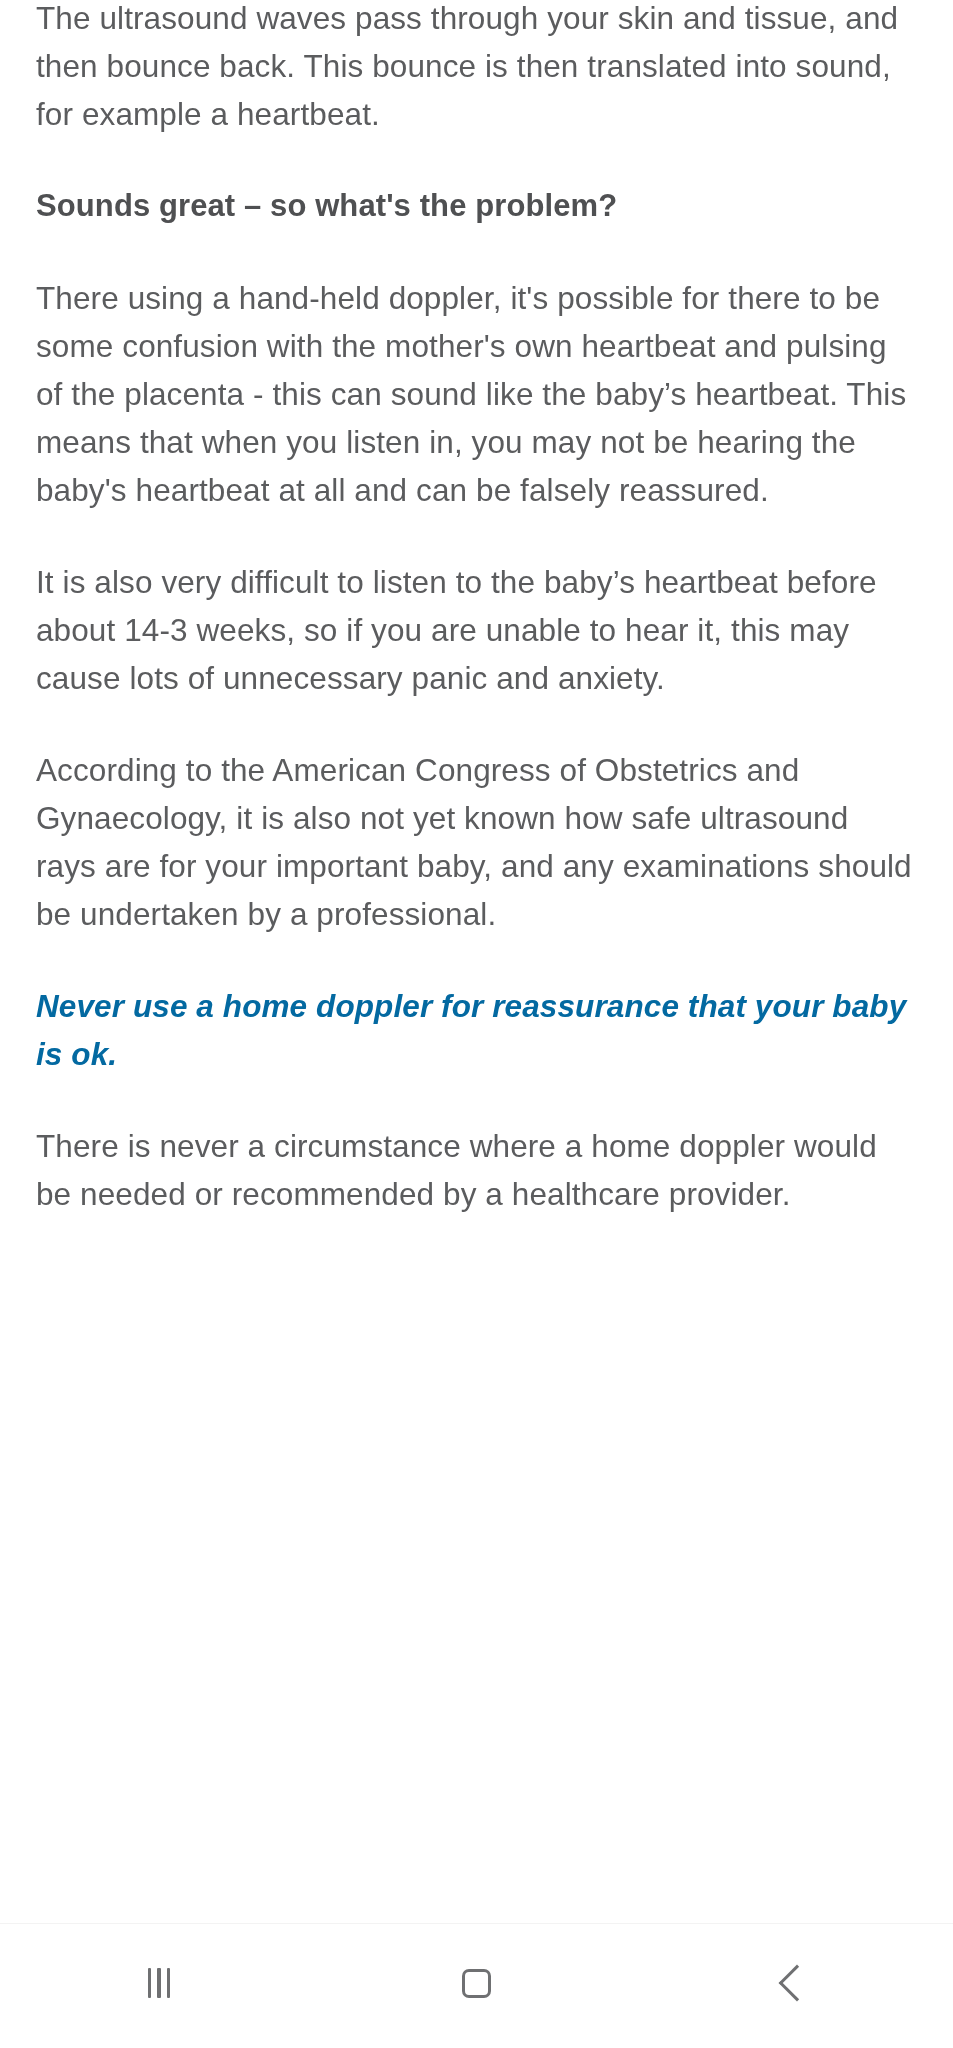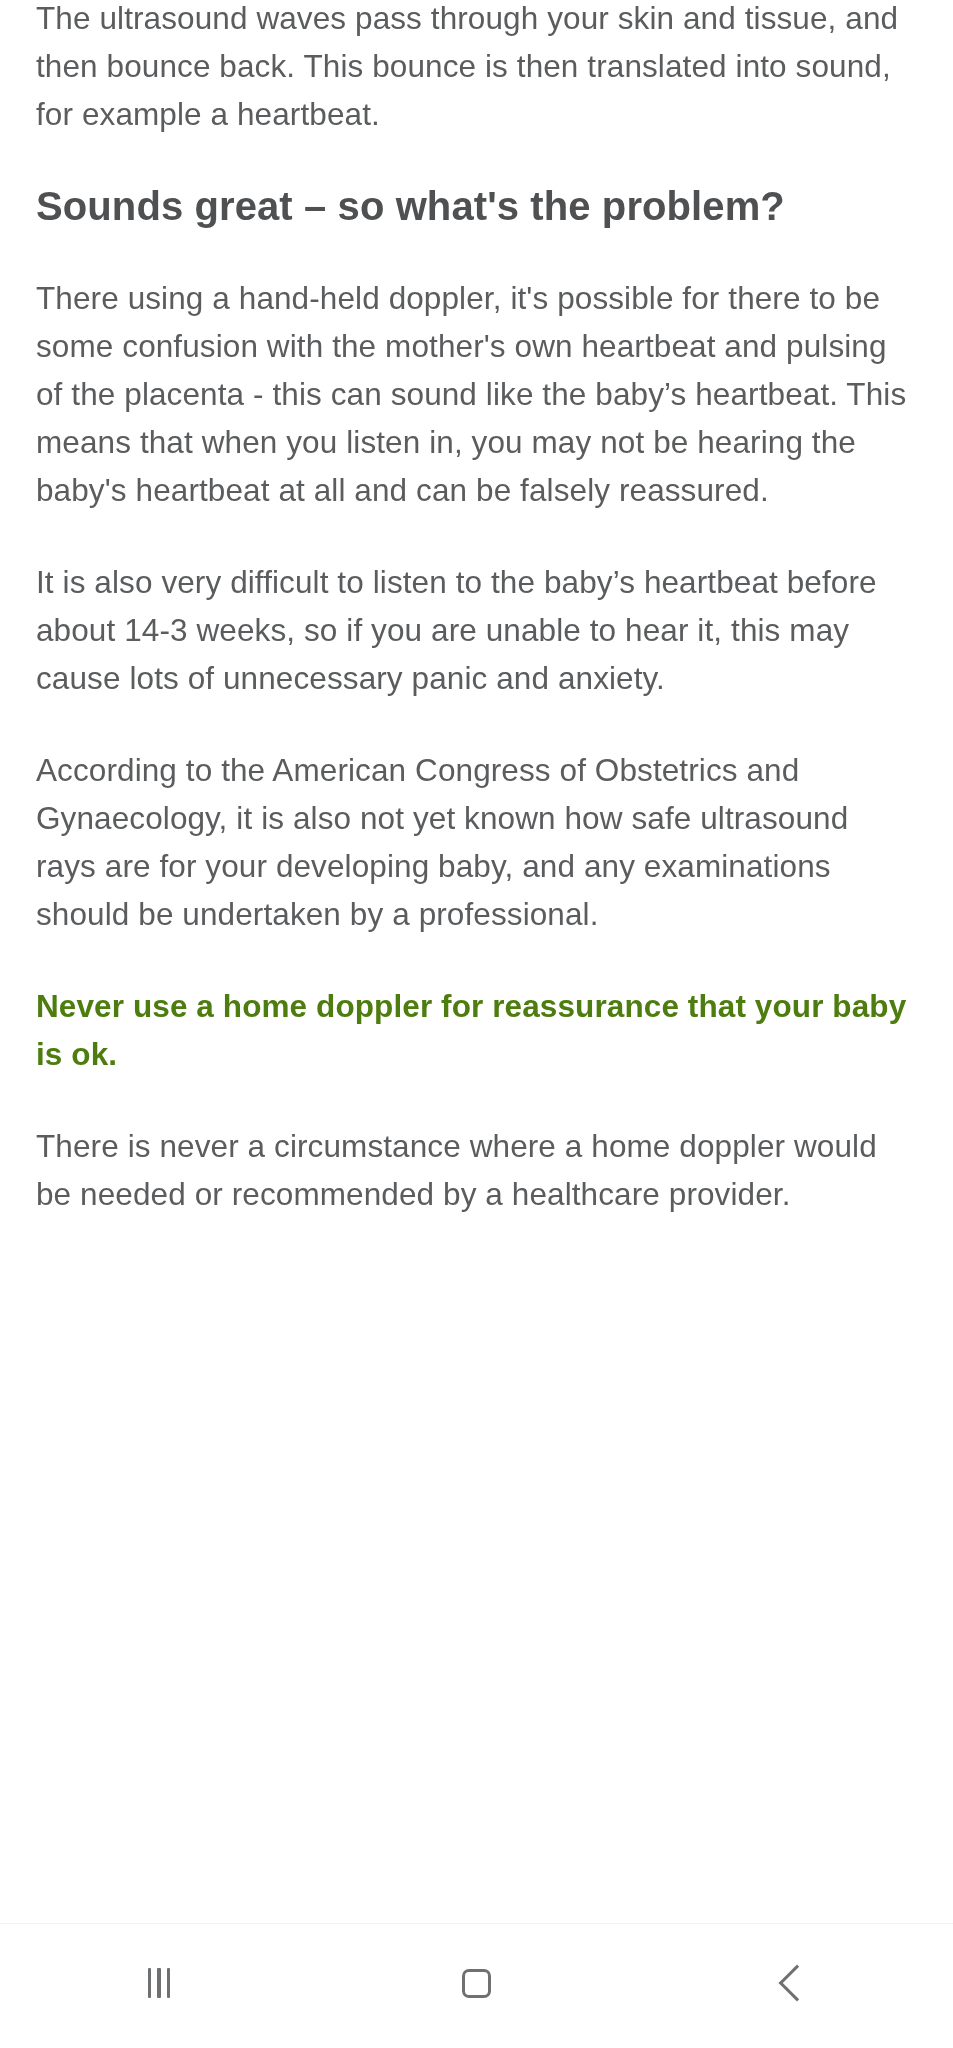--- a/index.html
+++ b/index.html
@@ -33,24 +33,25 @@
     margin: 0 0 44px 0;
     letter-spacing: 0.1px;
     font-weight: 400;
     max-width: 880px;
   }
   .para.first {
     margin-top: -6px;
   }
   .para.bold {
     font-weight: 700;
-    color: #4d7c0f;
+    color: #0369a1;
+    font-style: italic;
   }
   .heading {
-    font-size: 40px;
+    font-size: 31px;
     line-height: 48px;
     font-weight: 700;
     color: #4f5052;
     margin: 0 0 44px 0;
     letter-spacing: 0.1px;
   }
   
   .navbar {
     position: absolute;
     left: 0;
@@ -109,21 +110,21 @@
 
     <p class="para first">The ultrasound waves pass through your skin and tissue, and then bounce back. This bounce is then translated into sound, for example a heartbeat.</p>
 
     <h2 class="heading">Sounds great – so what's the problem?</h2>
 
 
     <p class="para">There using a hand-held doppler, it's possible for there to be some confusion with the mother's own heartbeat and pulsing of the placenta - this can sound like the baby’s heartbeat. This means that when you listen in, you may not be hearing the baby's heartbeat at all and can be falsely reassured.</p>
 
     <p class="para">It is also very difficult to listen to the baby’s heartbeat before about 14-3 weeks, so if you are unable to hear it, this may cause lots of unnecessary panic and anxiety.</p>
 
-    <p class="para">According to the American Congress of Obstetrics and Gynaecology, it is also not yet known how safe ultrasound rays are for your developing baby, and any examinations should be undertaken by a professional.</p>
+    <p class="para">According to the American Congress of Obstetrics and Gynaecology, it is also not yet known how safe ultrasound rays are for your important baby, and any examinations should be undertaken by a professional.</p>
 
     <p class="para bold">Never use a home doppler for reassurance that your baby is ok.</p>
 
     <p class="para">There is never a circumstance where a home doppler would be needed or recommended by a healthcare provider.</p>
 
   </div>
 
   <div class="navbar">
     <div class="nav-btn">
       <span class="recents-icon">

